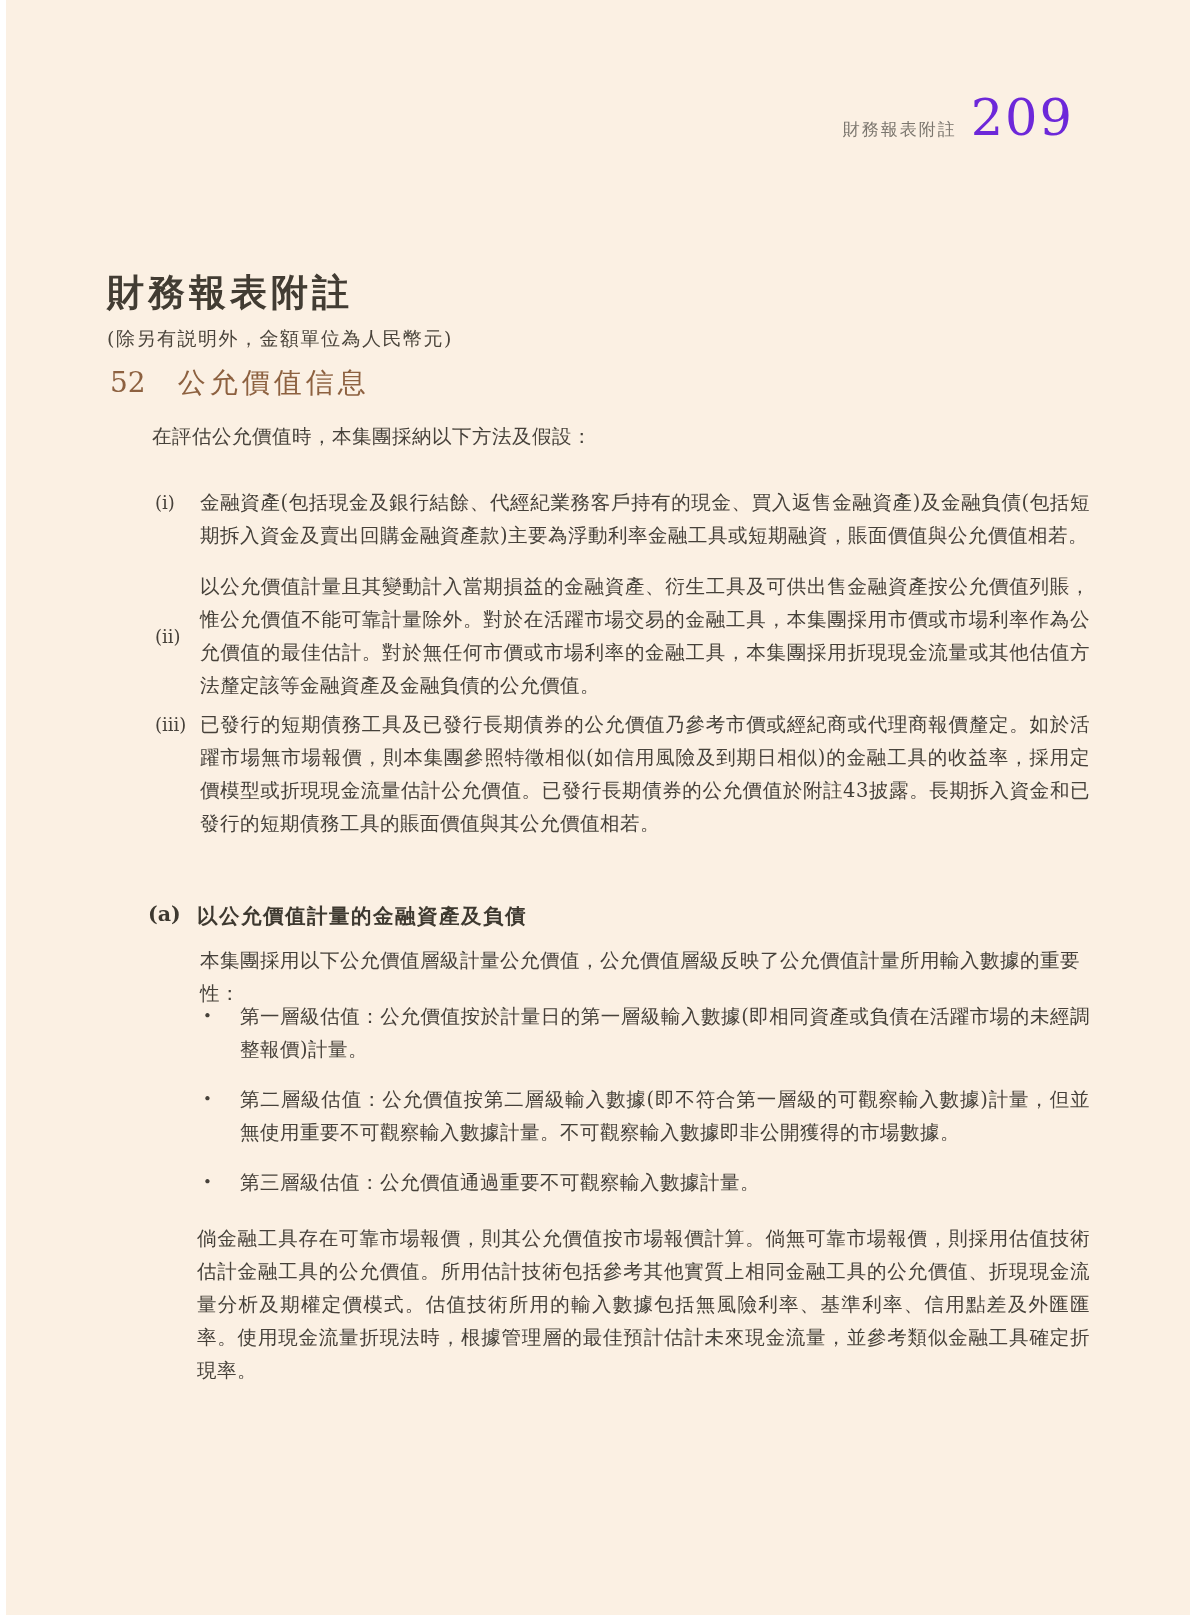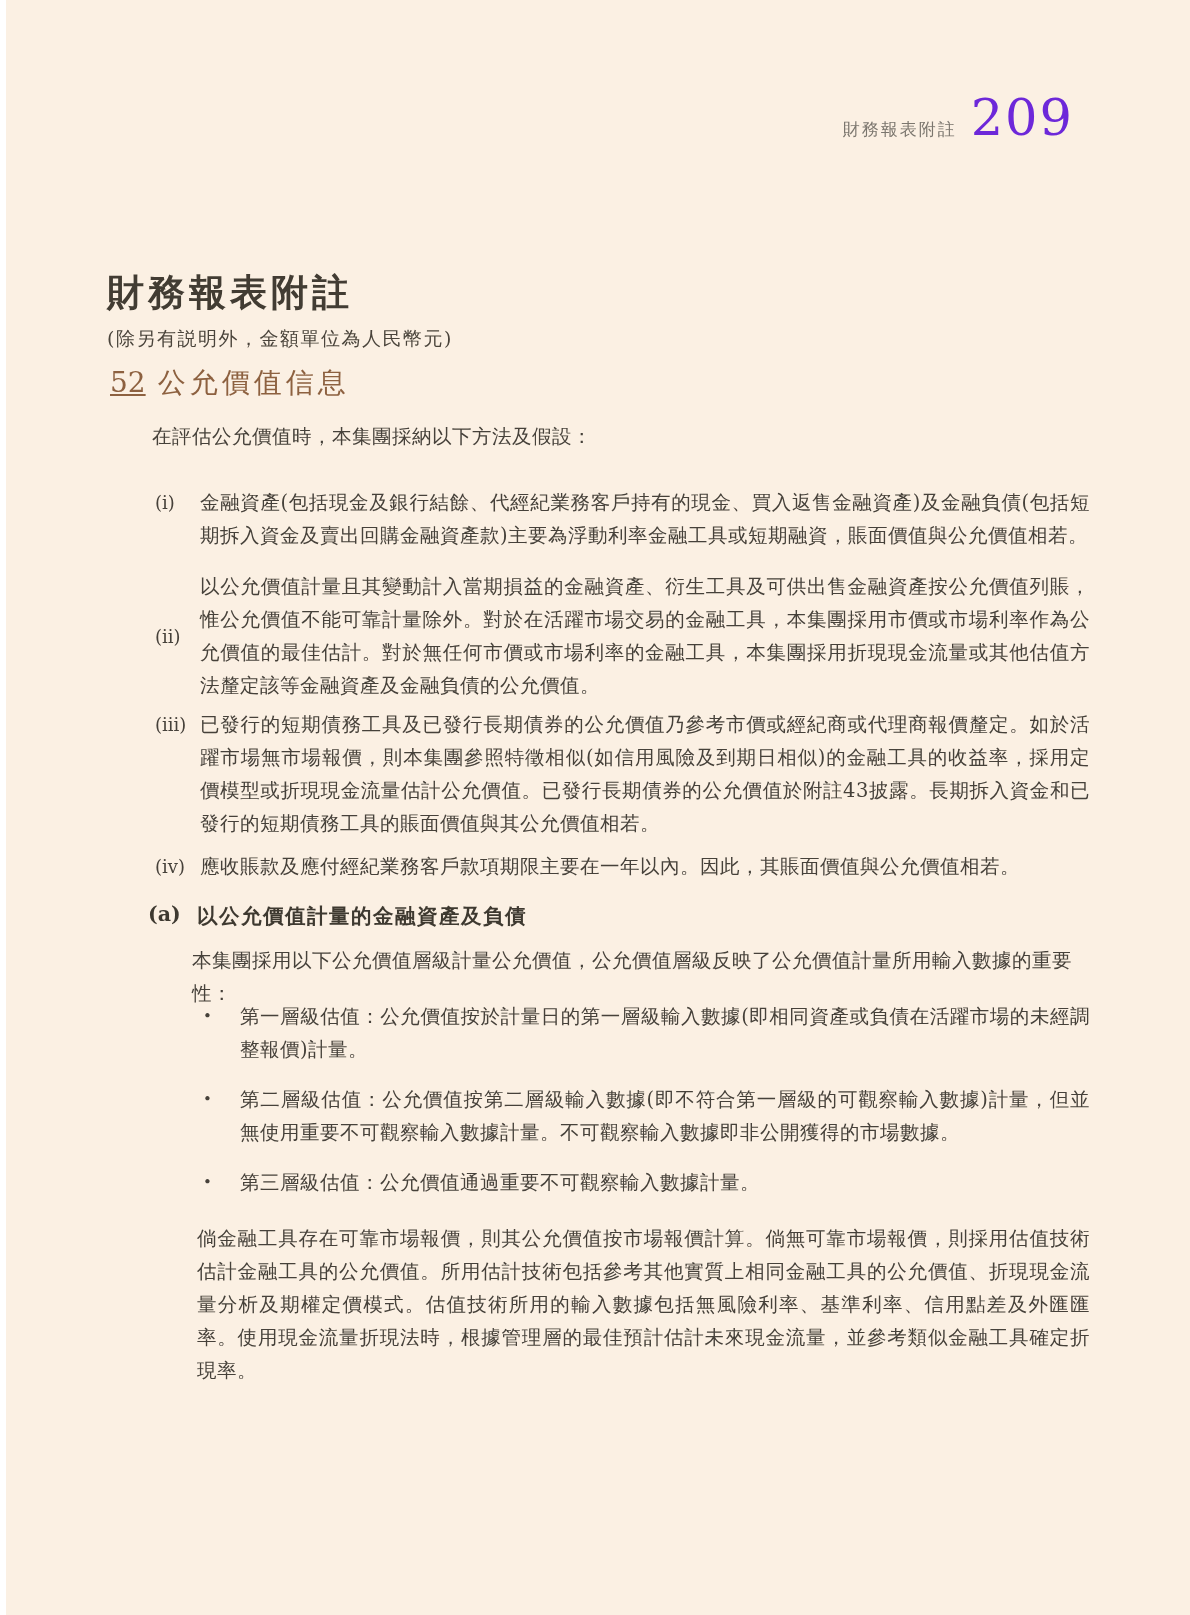--- a/index.html
+++ b/index.html
@@ -33,21 +33,21 @@
     font-size: 37px; font-weight: 700; color: #423C33; letter-spacing: 4px;
   }
   .doc-subtitle {
     position: absolute; left: 107px; top: 326px;
     font-size: 19px; letter-spacing: 1.5px; color: #4A443B;
   }
   .section-heading {
     position: absolute; left: 110px; top: 364px;
     font-size: 28px; color: #8D6140;
   }
-  .sec-num { margin-right: 12px; text-decoration: underline; }
+  .sec-num { margin-right: 32px; }
   .sec-title { letter-spacing: 4px; }
   .para {
     position: absolute; margin: 0;
     font-size: 19.5px; line-height: 33px; letter-spacing: 0.5px;
     color: #46413A;
   }
   .intro { left: 152px; top: 420px; width: 900px; }
   .list-item {
     position: absolute; left: 155px; width: 935px;
     display: flex;
@@ -59,21 +59,21 @@
   .item-ii  { top: 570px; align-items: center; }
   .item-iii { top: 708px; }
   .item-iv  { top: 850px; }
   .sub-heading {
     position: absolute; left: 148px; top: 902px;
     display: flex;
     font-size: 20.5px; font-weight: 700; color: #3E3930;
     letter-spacing: 1.5px;
   }
   .sub-marker { width: 49px; letter-spacing: 0; }
-  .sub-intro { left: 192px; top: 944px; width: 893px; }
+  .sub-intro { left: 200px; top: 944px; width: 893px; }
   .bullet {
     position: absolute; left: 203px; width: 887px;
     display: flex;
     font-size: 19.5px; line-height: 33px;
   }
   .dot { flex: 0 0 37px; font-size: 15px; }
   .bullet-text { flex: 1; text-align: justify; letter-spacing: 0.5px; }
   .bullet-1 { top: 1000px; }
   .bullet-2 { top: 1083px; }
   .bullet-3 { top: 1166px; }
@@ -109,24 +109,20 @@
   <div class="list-item item-ii">
     <span class="marker">(ii)</span>
     <span class="item-text">以公允價值計量且其變動計入當期損益的金融資產、衍生工具及可供出售金融資產按公允價值列賬，惟公允價值不能可靠計量除外。對於在活躍市場交易的金融工具，本集團採用市價或市場利率作為公允價值的最佳估計。對於無任何市價或市場利率的金融工具，本集團採用折現現金流量或其他估值方法釐定該等金融資產及金融負債的公允價值。</span>
   </div>
 
   <div class="list-item item-iii">
     <span class="marker">(iii)</span>
     <span class="item-text">已發行的短期債務工具及已發行長期債券的公允價值乃參考市價或經紀商或代理商報價釐定。如於活躍市場無市場報價，則本集團參照特徵相似(如信用風險及到期日相似)的金融工具的收益率，採用定價模型或折現現金流量估計公允價值。已發行長期債券的公允價值於附註43披露。長期拆入資金和已發行的短期債務工具的賬面價值與其公允價值相若。</span>
   </div>
 
-  <div class="list-item item-iv">
-    <span class="marker">(iv)</span>
-    <span class="item-text">應收賬款及應付經紀業務客戶款項期限主要在一年以內。因此，其賬面價值與公允價值相若。</span>
-  </div>
 
   <div class="sub-heading">
     <span class="sub-marker">(a)</span>
     <span class="sub-title">以公允價值計量的金融資產及負債</span>
   </div>
 
   <p class="para sub-intro">本集團採用以下公允價值層級計量公允價值，公允價值層級反映了公允價值計量所用輸入數據的重要性：</p>
 
   <div class="bullet bullet-1">
     <span class="dot">•</span>

